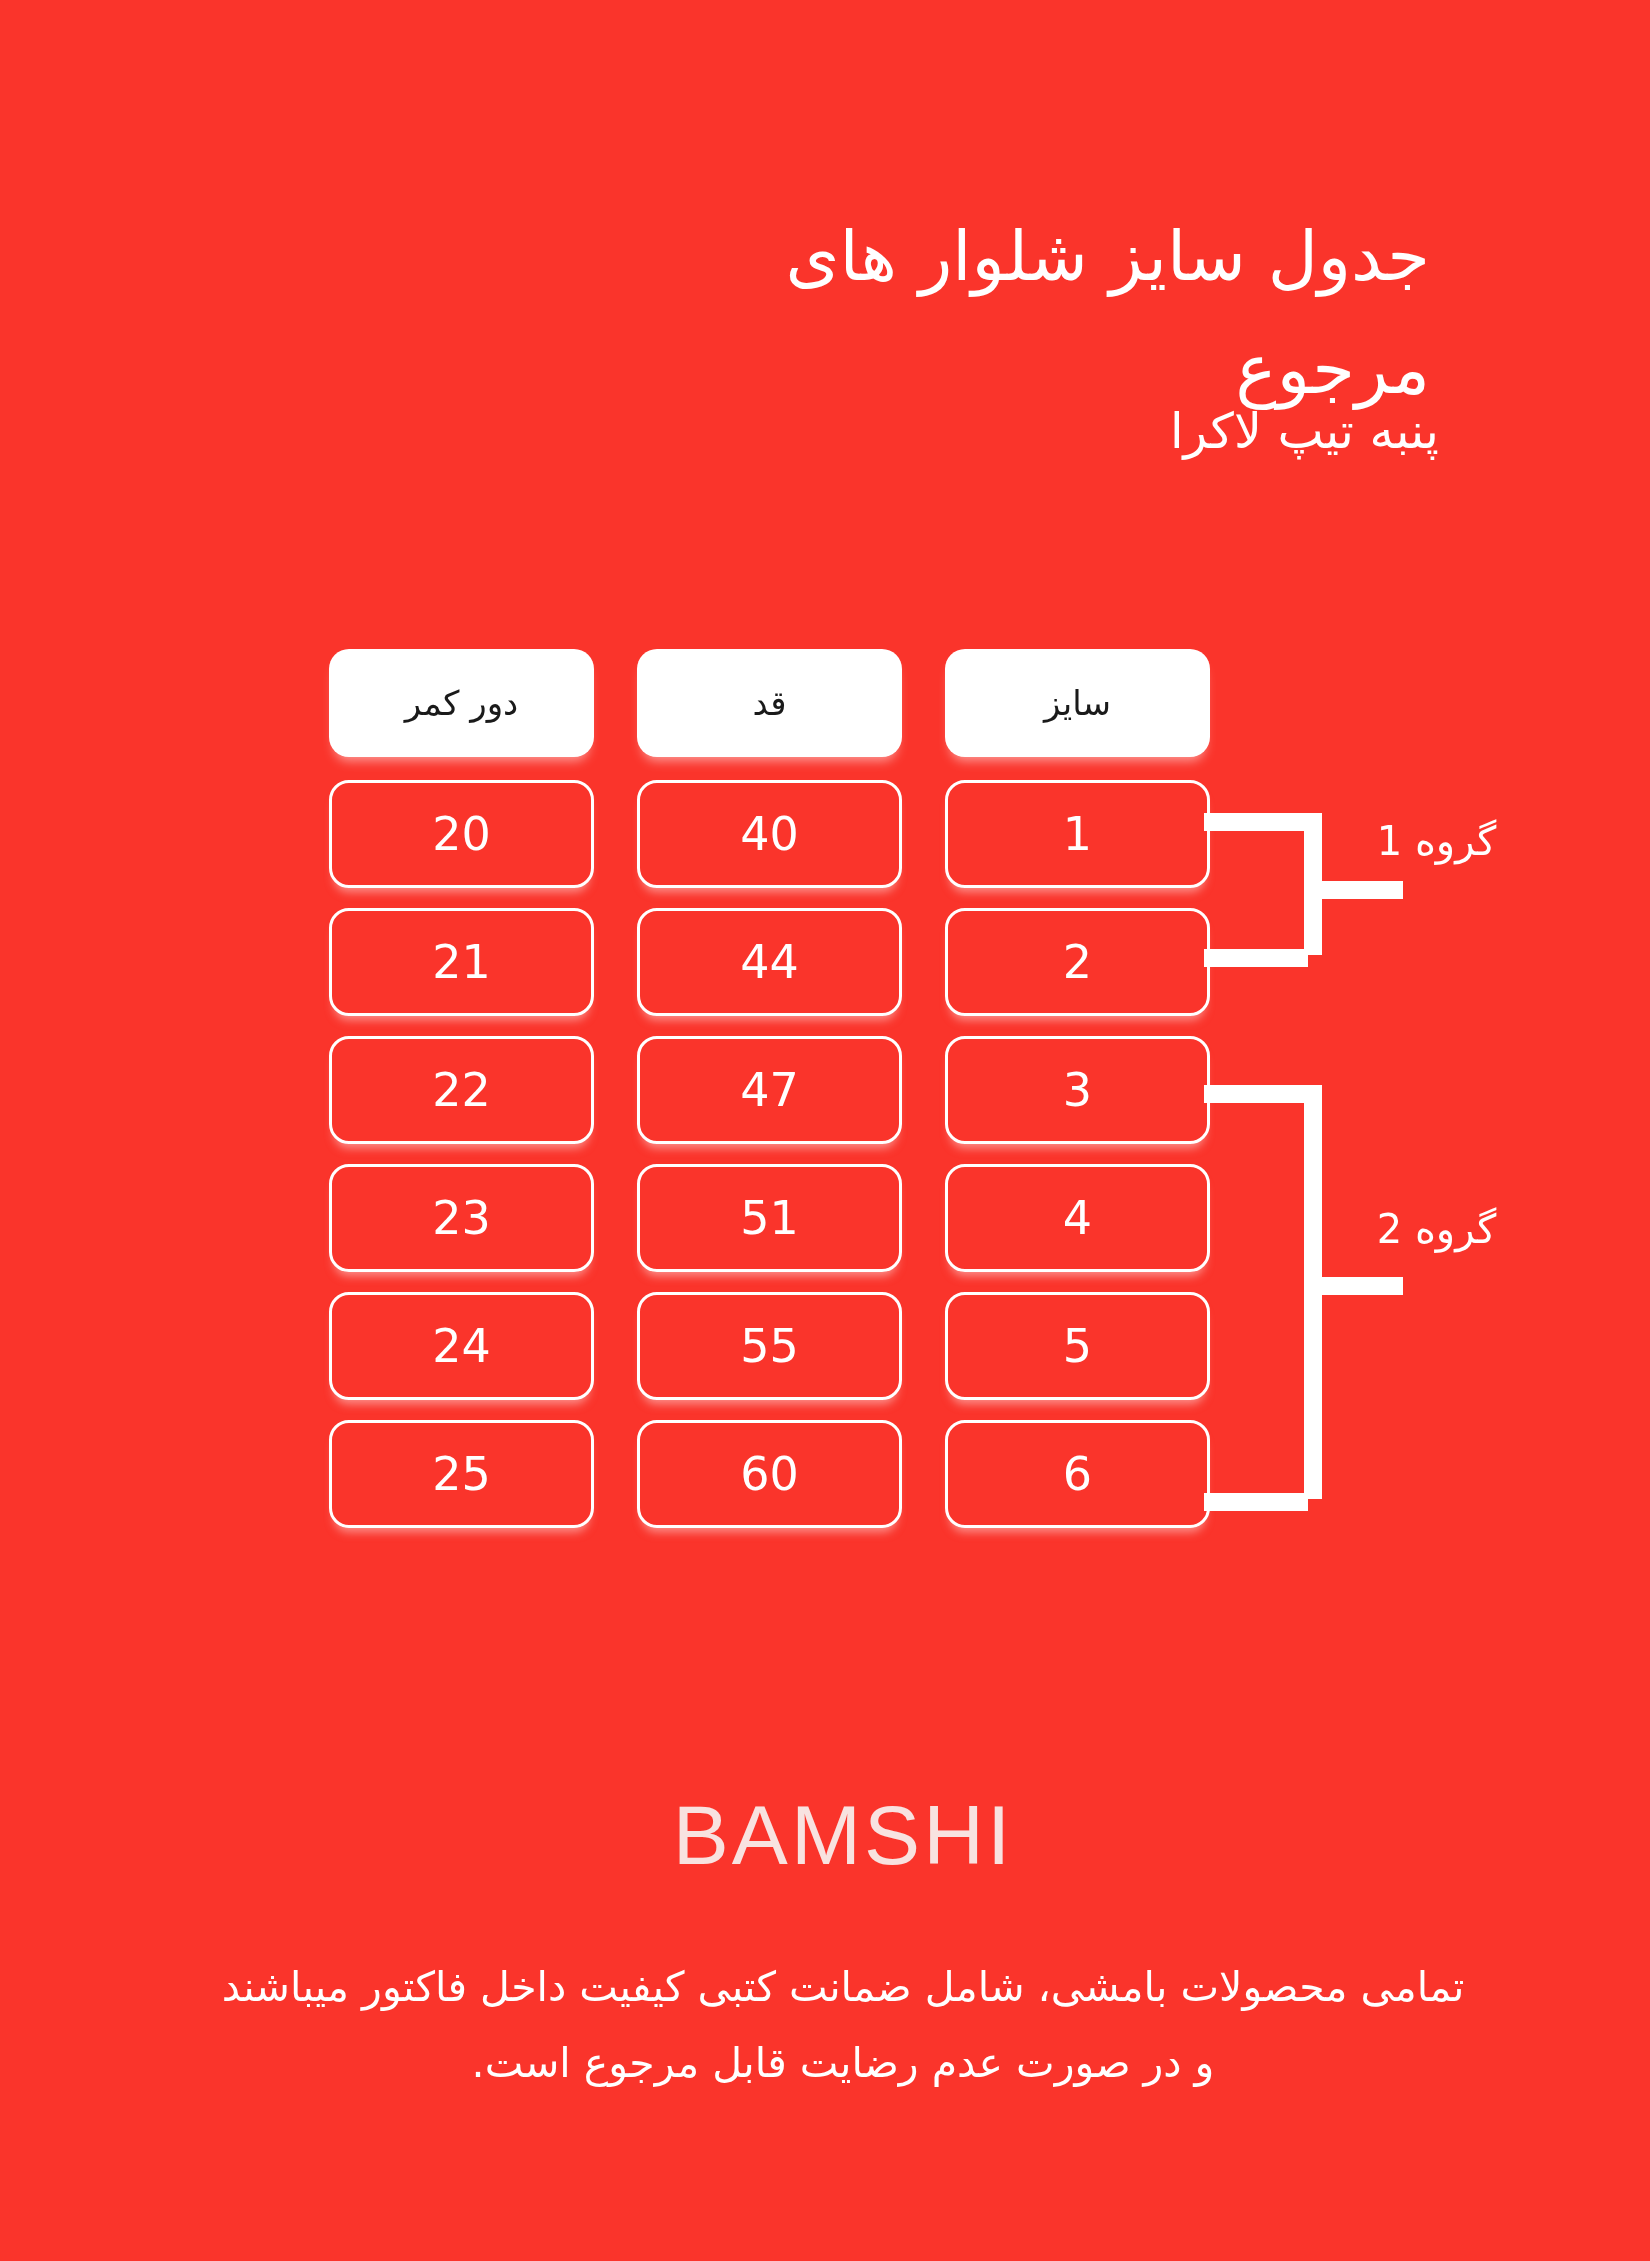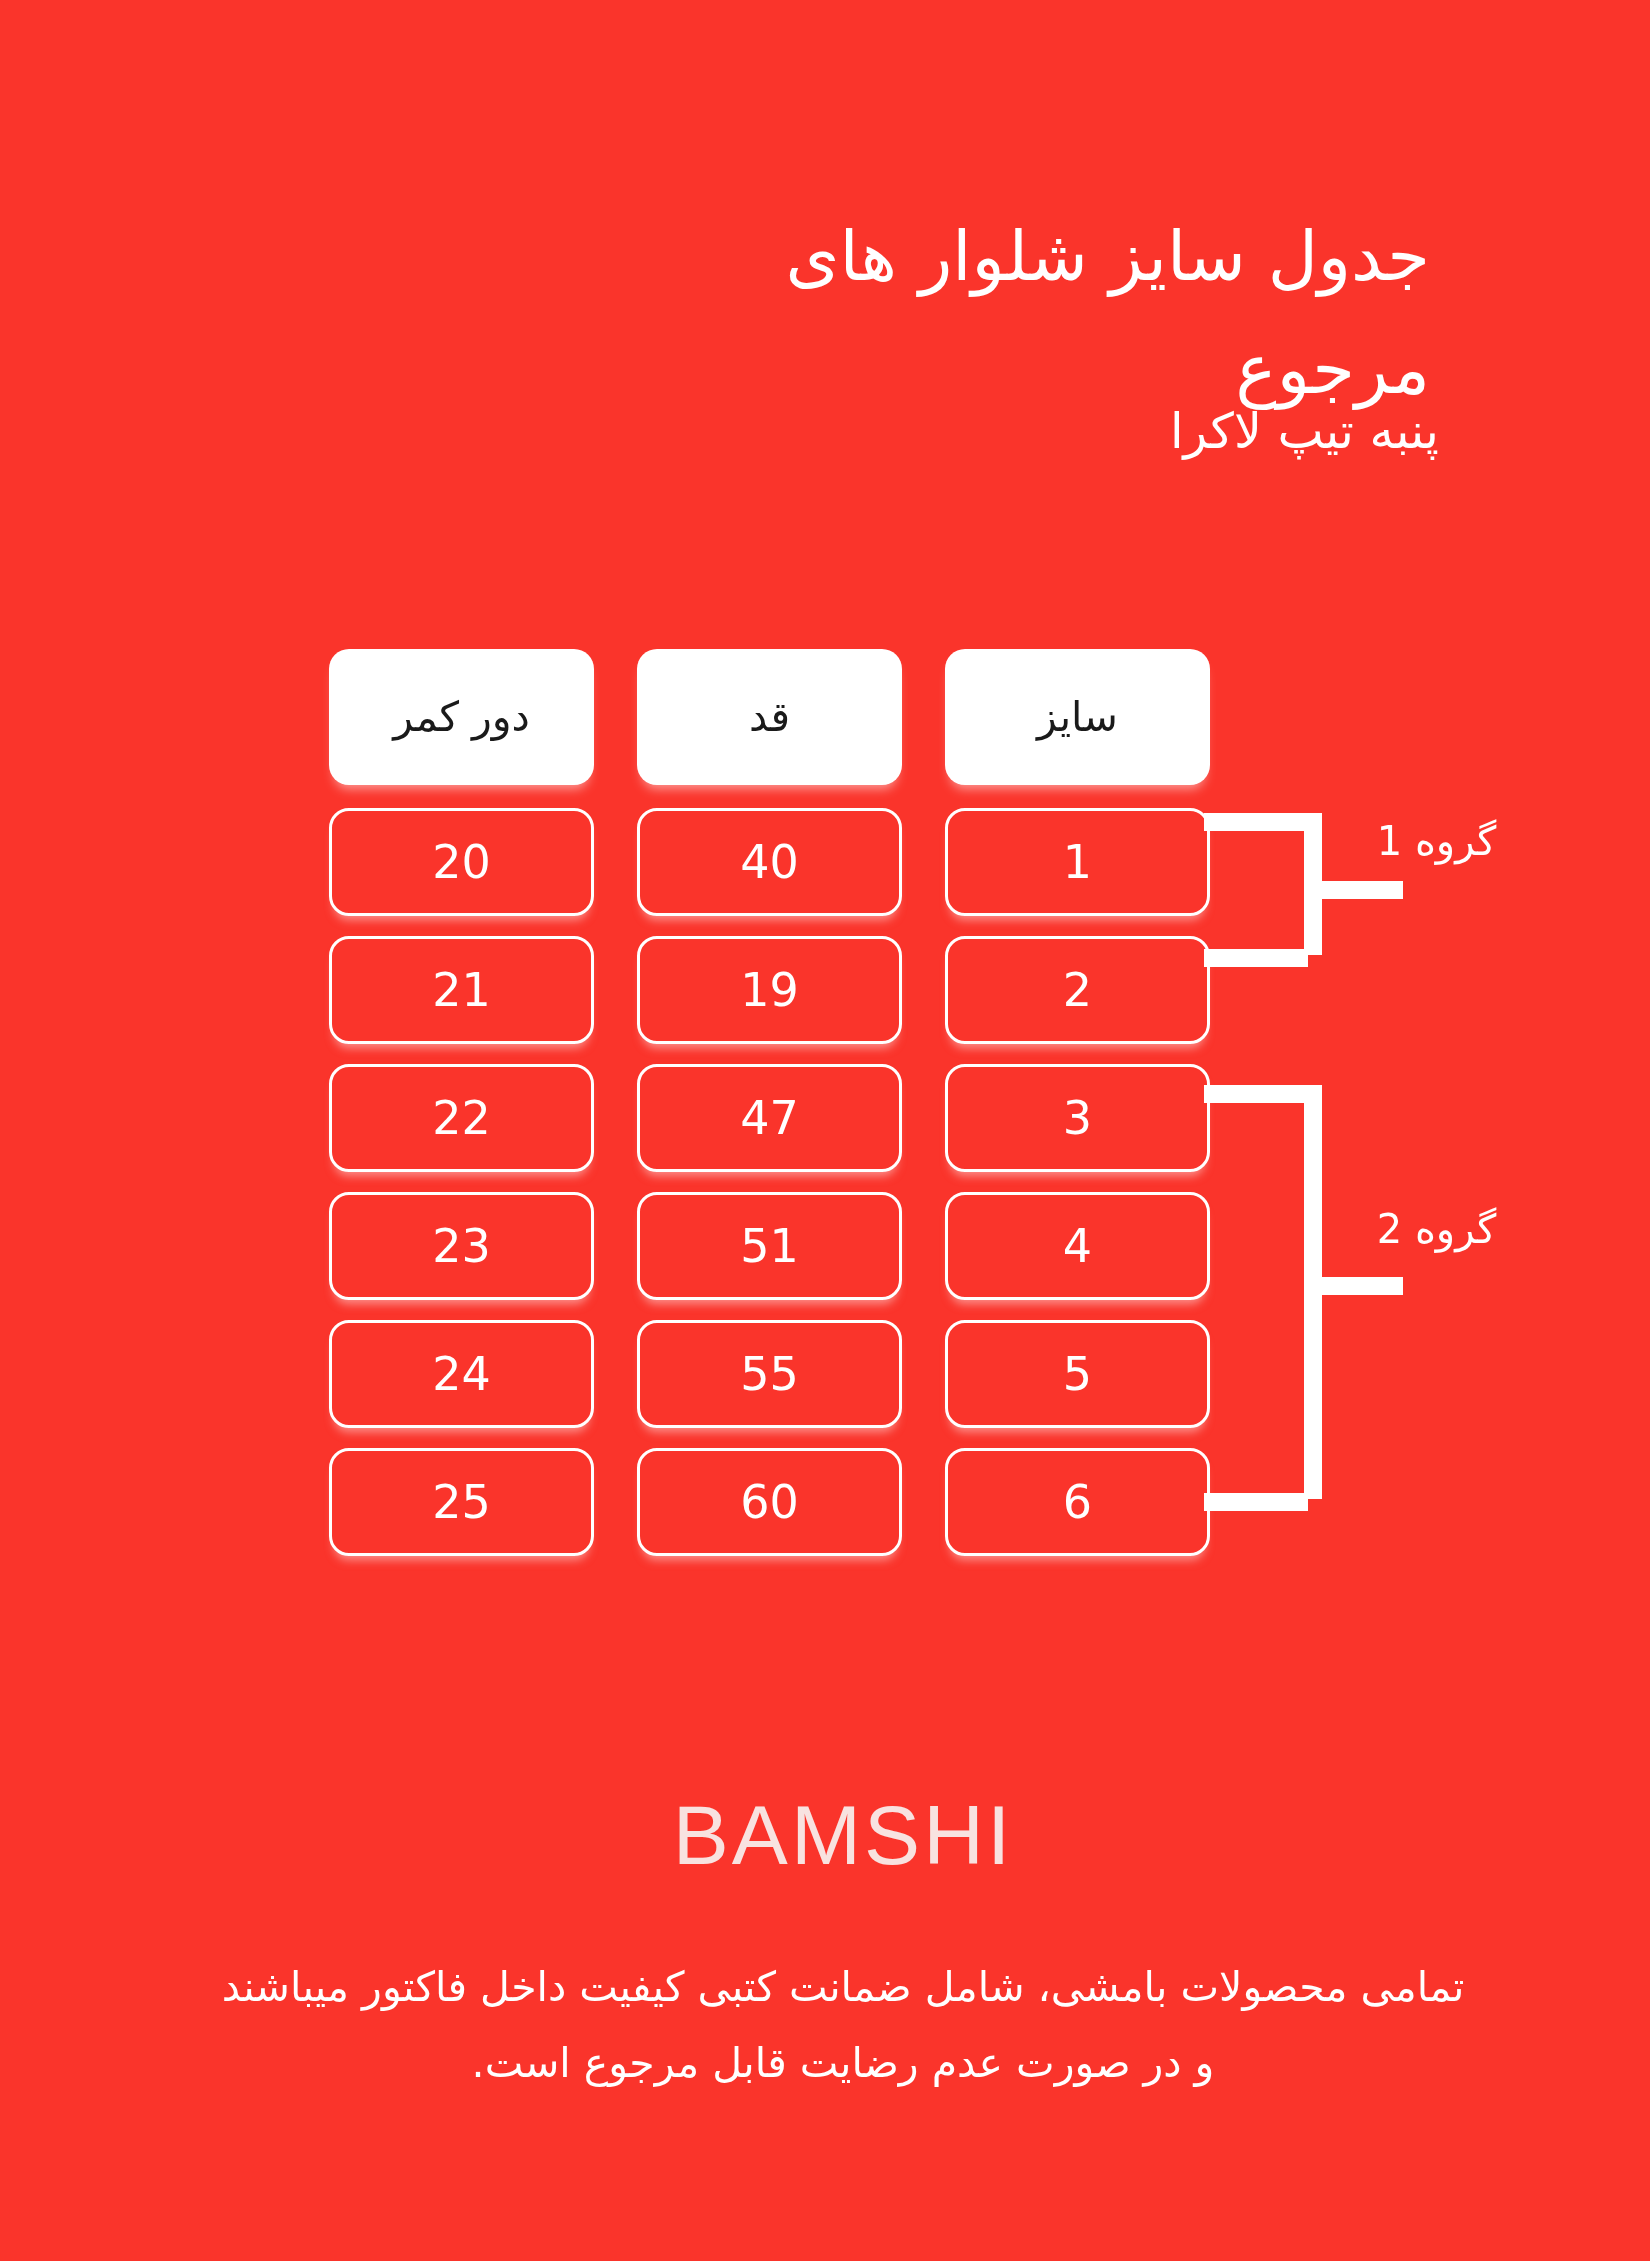--- a/index.html
+++ b/index.html
@@ -32,24 +32,24 @@
     letter-spacing:1.5px;
   }
 
   
   .size-table{
     position:absolute;left:293px;top:613px;
     display:flex;gap:25px;
   }
   .tcol{display:flex;flex-direction:column;width:283px}
   .hdr{
-    height:136px;margin-bottom:23px;
+    height:108px;margin-bottom:23px;
     background:var(--header-bg);border-radius:20px;
     display:flex;align-items:center;justify-content:center;
-    color:var(--header-text);font-size:41px;
+    color:var(--header-text);font-size:34px;
     box-shadow:0 9.2px 10.7px -5.3px rgba(255,235,235,.55);
   }
   .cell{
     height:108px;
     border:3.8px solid var(--line);border-radius:20px;
     display:flex;align-items:center;justify-content:center;
     color:#fff;font-size:46px;
     box-shadow:0 9.2px 9.2px -5.3px rgba(255,235,235,.5);
   }
   .cell:not(:last-child){margin-bottom:20px}
@@ -103,21 +103,21 @@
       <div class="cell">20</div>
       <div class="cell">21</div>
       <div class="cell">22</div>
       <div class="cell">23</div>
       <div class="cell">24</div>
       <div class="cell">25</div>
     </div>
     <div class="tcol">
       <div class="hdr">قد</div>
       <div class="cell">40</div>
-      <div class="cell">19</div>
+      <div class="cell">44</div>
       <div class="cell">47</div>
       <div class="cell">51</div>
       <div class="cell">55</div>
       <div class="cell">60</div>
     </div>
     <div class="tcol">
       <div class="hdr">سایز</div>
       <div class="cell">1</div>
       <div class="cell">2</div>
       <div class="cell">3</div>

